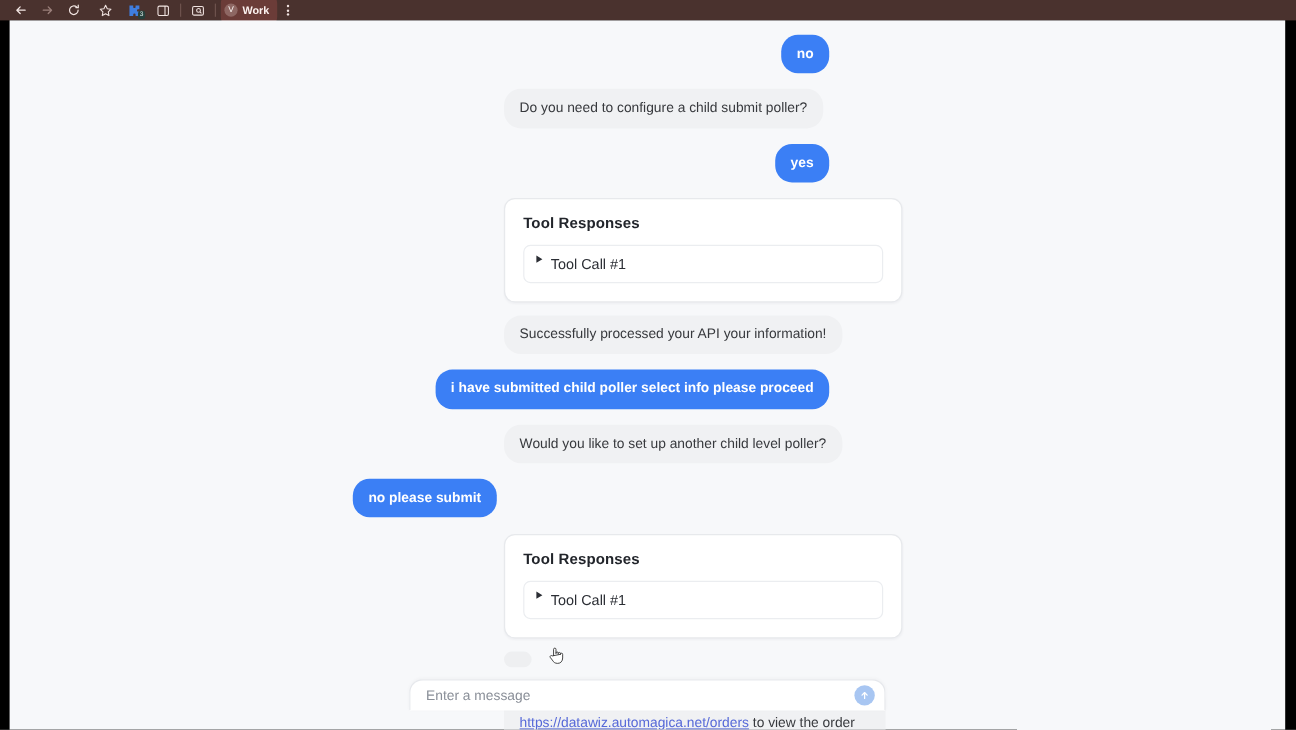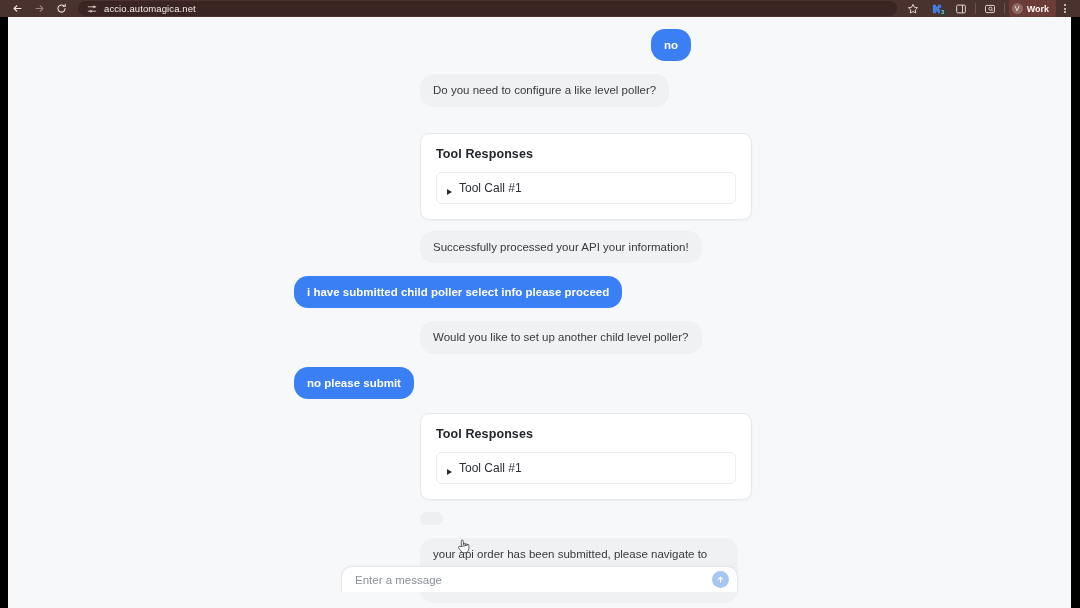--- a/index.html
+++ b/index.html
@@ -214,21 +214,21 @@
     font-weight: bold;
     color: #22252b;
     margin-bottom: 11px;
     letter-spacing: 0.1px;
   }
   .tool-call-row {
     border: 1px solid #ebedf0;
     border-radius: 6px;
     padding: 8px 10px;
     display: flex;
-    align-items: flex-end;
+    align-items: flex-start;
     gap: 7px;
     background: #fff;
   }
   .disclosure-tri {
     width: 0; height: 0;
     border-left: 5px solid #2b2e34;
     border-top: 3.5px solid transparent;
     border-bottom: 3.5px solid transparent;
     flex: none;
   }
@@ -306,30 +306,20 @@
     </svg>
   </div>
 
   <div class="nav-btn">
     <svg width="11" height="11" viewBox="0 0 16 16" fill="none" stroke="currentColor" stroke-width="1.5" stroke-linecap="round">
       <path d="M13.2 8A5.2 5.2 0 1 1 11.5 4.2"></path>
       <path d="M13.4 1.9v2.9h-2.9"></path>
     </svg>
   </div>
 
-  <div class="omnibox">
-    <span class="tune-icon">
-      <svg width="10" height="10" viewBox="0 0 16 16" fill="none" stroke="currentColor" stroke-width="1.3" stroke-linecap="round">
-        <path d="M2 4.5h8M12.5 4.5h1.5M2 11.5h3M7.5 11.5h6.5"></path>
-        <circle cx="11" cy="4.5" r="1.5"></circle>
-        <circle cx="6" cy="11.5" r="1.5"></circle>
-      </svg>
-    </span>
-    <span class="omnibox-url">accio.automagica.net</span>
-  </div>
 
   <div class="chrome-right">
 
     <div class="chrome-icon">
       <svg width="12" height="12" viewBox="0 0 16 16" fill="none" stroke="currentColor" stroke-width="1.2" stroke-linejoin="round">
         <path d="M8 1.9l1.85 3.76 4.15.6-3 2.93.71 4.13L8 11.37l-3.71 1.95.71-4.13-3-2.93 4.15-.6z"></path>
       </svg>
     </div>
 
     <div class="chrome-icon">
@@ -379,25 +369,28 @@
     <div class="msg-row from-user">
       <div class="center-col" style="display:flex;justify-content:flex-end;">
         <div class="bubble user">no</div>
       </div>
       <div class="rail"></div>
     </div>
 
     <div class="msg-row from-bot">
       <div class="rail" style="width:396px"></div>
       <div class="center-col">
-        <div class="bubble bot">Do you need to configure a like level poller?</div>
+        <div class="bubble bot">Do you need to configure a child submit poller?</div>
       </div>
     </div>
 
     <div class="msg-row from-user">
+      <div class="center-col" style="display:flex;justify-content:flex-end;">
+        <div class="bubble user">yes</div>
+      </div>
       <div class="rail"></div>
     </div>
 
     <div class="msg-row from-bot" style="margin-bottom:11px;">
       <div class="rail" style="width:396px"></div>
       <div class="center-col">
         <div class="tool-card">
           <div class="tool-card-title">Tool Responses</div>
           <div class="tool-call-row">
             <span class="disclosure-tri"></span>
@@ -408,21 +401,21 @@
     </div>
 
     <div class="msg-row from-bot">
       <div class="rail" style="width:396px"></div>
       <div class="center-col">
         <div class="bubble bot">Successfully processed your API your information!</div>
       </div>
     </div>
 
     <div class="msg-row from-user">
-      <div class="center-col" style="display:flex;">
+      <div class="center-col" style="display:flex;justify-content:flex-end;">
         <div class="bubble user">i have submitted child poller select info please proceed</div>
       </div>
       <div class="rail"></div>
     </div>
 
     <div class="msg-row from-bot">
       <div class="rail" style="width:396px"></div>
       <div class="center-col">
         <div class="bubble bot">Would you like to set up another child level poller?</div>
       </div>

